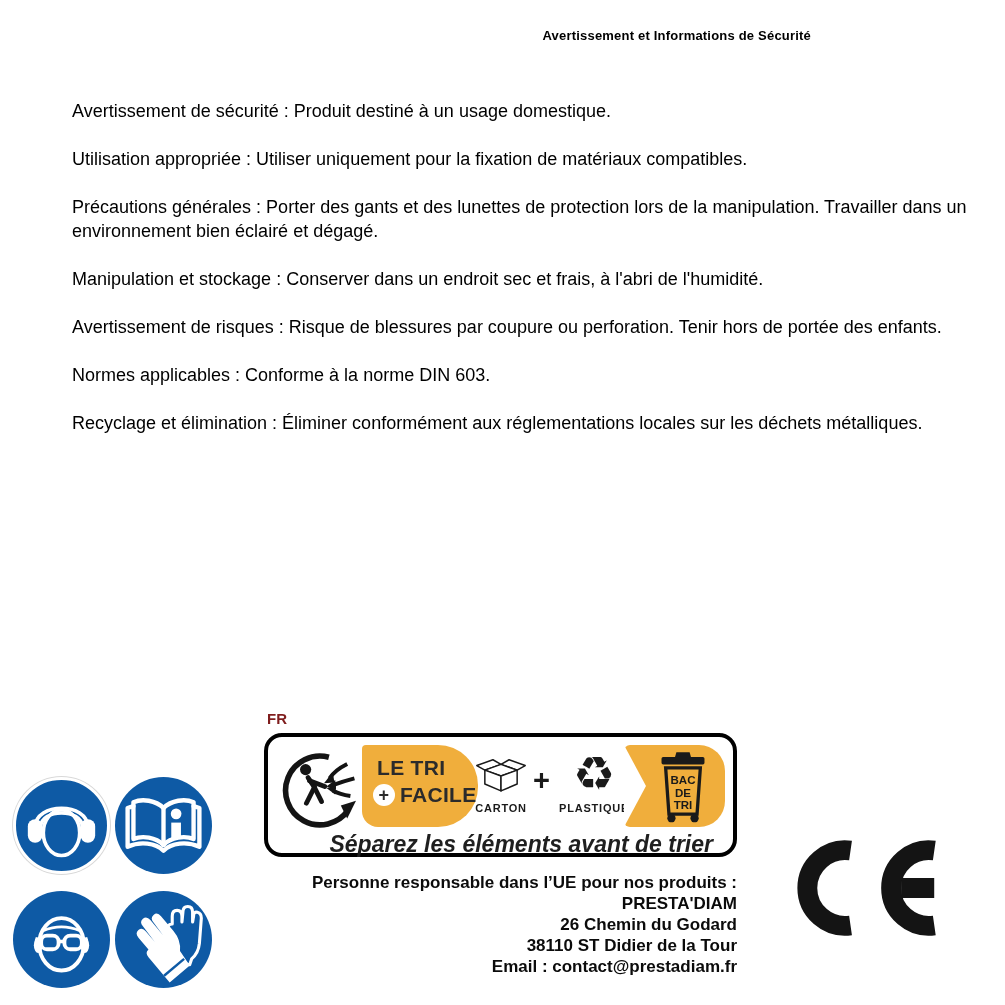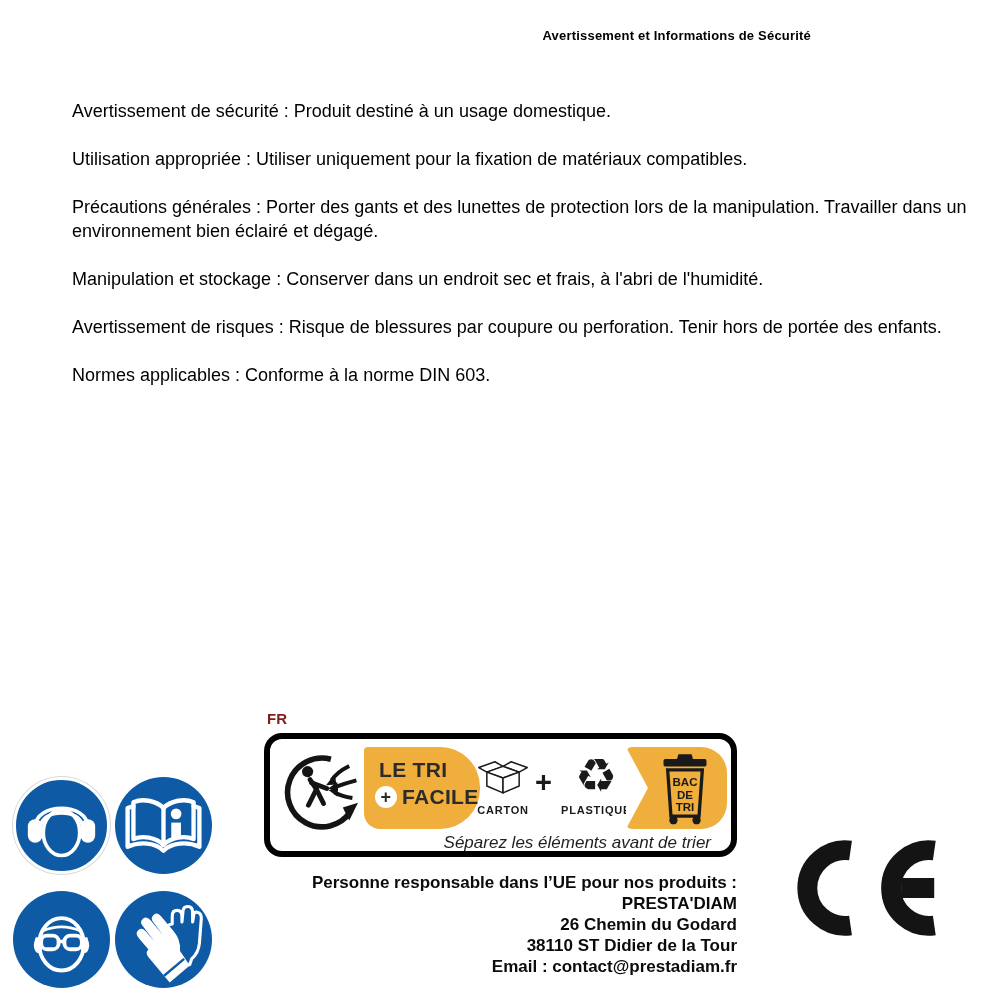--- a/index.html
+++ b/index.html
@@ -13,42 +13,42 @@
   
   .picto-grid{position:absolute;left:13px;top:777px;display:grid;
         grid-template-columns:97px 97px;grid-auto-rows:97px;column-gap:5px;row-gap:17px;}
   .picto{width:97px;height:97px;border-radius:50%;background:#0E5AA5;box-sizing:border-box;}
   .picto.rim{border:3px solid #fff;box-shadow:0 0 0 1px #d8d8d8;}
   .picto svg{width:100%;height:100%;display:block;}
 
   
   .fr-label{position:absolute;left:267px;top:710px;font-size:15px;font-weight:bold;color:#7f1d1d;}
   .tri-banner{position:absolute;left:264px;top:733px;width:473px;height:124px;background:#fff;
-        border:6px solid #000000;border-radius:18px;box-sizing:border-box;}
+        border:4px solid #000000;border-radius:18px;box-sizing:border-box;}
   .tri-banner .triman{position:absolute;left:12px;top:6px;width:80px;height:90px;}
   .gold{background:#F0AE3C;}
   .gold-pill{position:absolute;left:94px;top:8px;width:116px;height:82px;
         border-radius:4px 40px 40px 16px;color:#2b2b2b;font-weight:bold;}
   .gold-pill .lt1{font-size:21px;margin:11px 0 3px 15px;letter-spacing:.3px;}
   .gold-pill .lt2{display:flex;align-items:center;gap:5px;margin-left:11px;font-size:21px;letter-spacing:.3px;}
   .plus-circle{width:22px;height:22px;border-radius:50%;background:#fff;display:flex;
         align-items:center;justify-content:center;font-size:18px;font-weight:bold;color:#2b2b2b;}
   .carton-wrap{position:absolute;left:198px;top:17px;width:70px;text-align:center;}
   .carton-wrap svg{width:58px;height:45px;display:block;margin:0 auto;}
   .mat-label{font-size:11px;font-weight:bold;letter-spacing:.8px;color:#1a1a1a;margin-top:3px;}
   .mid-plus{position:absolute;left:265px;top:27px;font-size:29px;font-weight:bold;color:#1a1a1a;}
   .plast-wrap{position:absolute;left:291px;top:12px;width:70px;text-align:center;}
   .recycle-glyph{font-family:"DejaVu Sans",sans-serif;font-size:47px;line-height:50px;color:#1a1a1a;}
   .bin-block{position:absolute;left:356px;top:8px;width:101px;height:82px;
         border-radius:6px 26px 26px 6px;text-decoration:underline;}
   .bin-block .notch{position:absolute;left:0;top:0;width:22px;height:100%;background:#fff;
         clip-path:polygon(0 0,100% 50%,0 100%);}
   .bin-block svg{position:absolute;left:28px;top:3px;width:62px;height:76px;}
-  .tagline{position:absolute;right:20px;top:94px;font-size:17px;font-style:italic;
-        font-weight:normal;color:#1f1f1f;}
+  .tagline{position:absolute;right:20px;top:94px;font-size:23px;font-style:italic;
+        font-weight:bold;color:#1f1f1f;}
 
   
   .address{position:absolute;left:264px;top:872px;width:473px;text-align:right;
         font-weight:bold;font-size:17px;line-height:21px;color:#0b0b0b;}
 
   
   .ce{position:absolute;left:796px;top:838px;width:142px;height:100px;}
 </style>
 </head>
 <body>
@@ -57,20 +57,21 @@
 
   <h1 class="title">Avertissement et Informations de Sécurité</h1>
 
   <div class="paragraphs">
     <p>Avertissement de sécurité : Produit destiné à un usage domestique.</p>
     <p>Utilisation appropriée : Utiliser uniquement pour la fixation de matériaux compatibles.</p>
     <p>Précautions générales : Porter des gants et des lunettes de protection lors de la manipulation. Travailler dans un environnement bien éclairé et dégagé.</p>
     <p>Manipulation et stockage : Conserver dans un endroit sec et frais, à l'abri de l'humidité.</p>
     <p>Avertissement de risques : Risque de blessures par coupure ou perforation. Tenir hors de portée des enfants.</p>
     <p>Normes applicables : Conforme à la norme DIN 603.</p>
+    <p>Recyclage et élimination : Éliminer conformément aux réglementations locales sur les déchets métalliques.</p>
   </div>
 
   <div class="picto-grid">
     <div class="picto rim">
       <svg viewBox="0 0 100 100">
         <ellipse cx="50" cy="58" rx="20" ry="25" fill="none" stroke="#fff" stroke-width="4"></ellipse>
         <path d="M21 52 C21 24 79 24 79 52" fill="none" stroke="#fff" stroke-width="4"></path>
         <path d="M27 52 C27 31 73 31 73 52" fill="none" stroke="#fff" stroke-width="4"></path>
         <rect x="13" y="43" width="16" height="26" rx="8" fill="#fff"></rect>
         <rect x="71" y="43" width="16" height="26" rx="8" fill="#fff"></rect>

